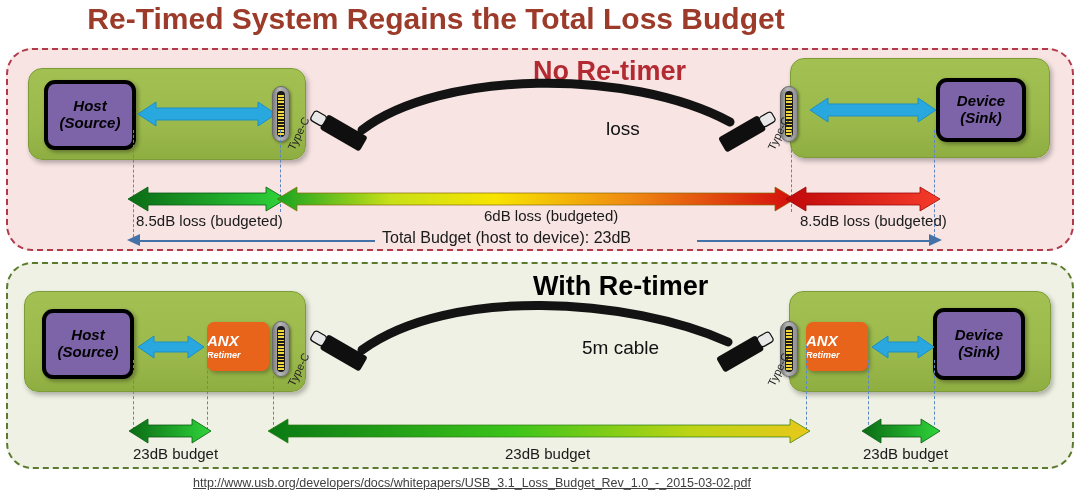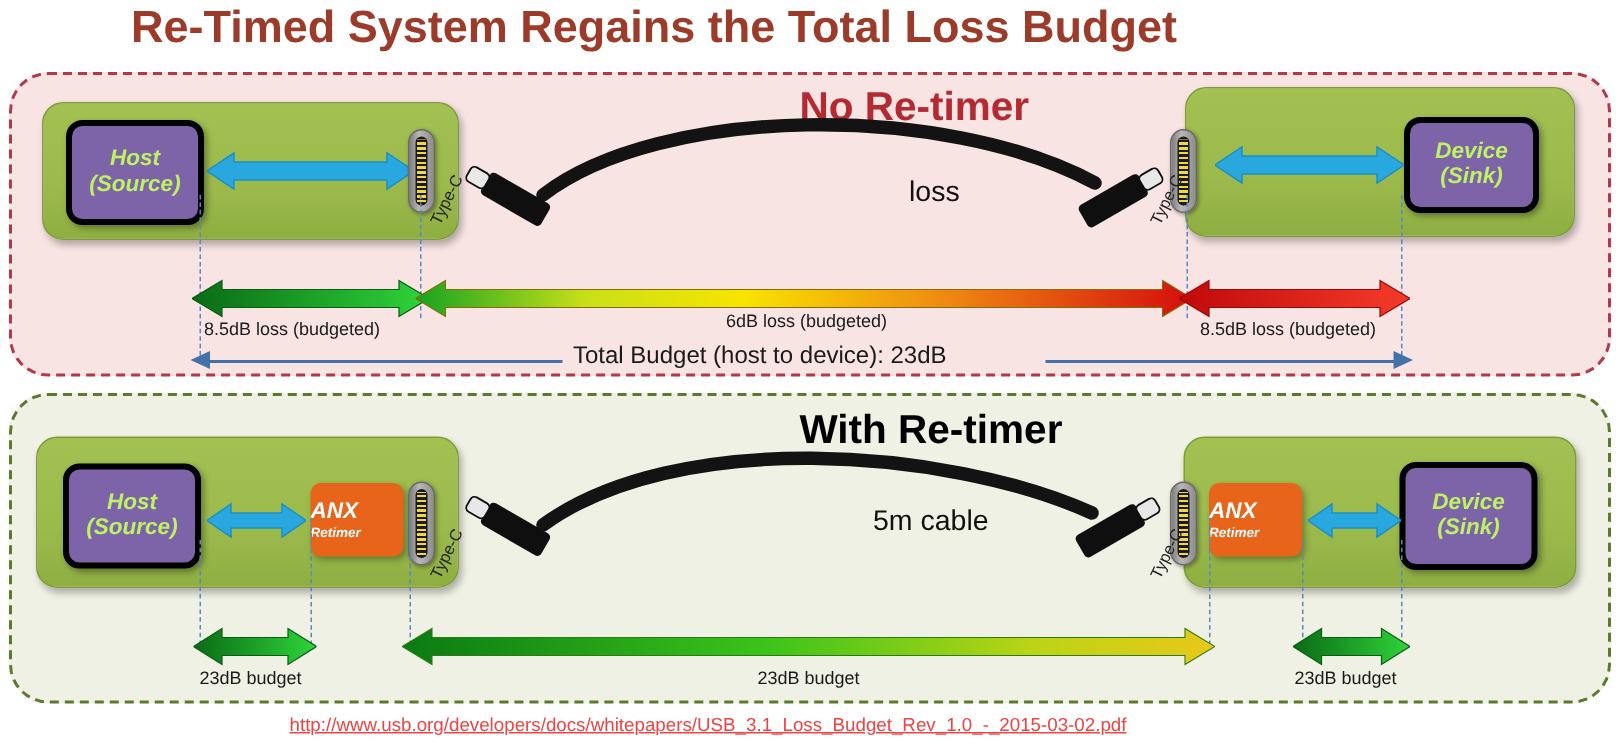--- a/index.html
+++ b/index.html
@@ -24,21 +24,21 @@
   #heading-bottom{left:533px;top:271px;color:#000000;}
   .gbox{position:absolute;box-sizing:border-box;border-radius:14px;
         background:linear-gradient(180deg,#a3c052 0%,#9cba4c 60%,#8fae42 100%);
         border:1px solid #7d9c38;
         box-shadow:2px 3px 5px rgba(0,0,0,0.28);}
 
   
   .chip{position:absolute;box-sizing:border-box;border:4px solid #000000;
         border-radius:11px;background:#7d63a8;
         display:flex;flex-direction:column;align-items:center;
-        justify-content:center;color:#bef264;font-weight:bold;
+        justify-content:center;color:#000000;font-weight:bold;
         font-style:italic;font-size:15px;line-height:1.12;text-align:center;
         box-shadow:2px 2px 4px rgba(0,0,0,0.35);}
 
   
   .anx{position:absolute;box-sizing:border-box;border-radius:7px;
        background:#e8641b;display:flex;flex-direction:column;
        justify-content:center;color:#ffffff;
        box-shadow:2px 2px 4px rgba(0,0,0,0.3);}
   .anx .t1{font-size:15px;font-weight:bold;font-style:italic;line-height:1;}
   .anx .t2{font-size:9px;font-weight:bold;font-style:italic;margin-top:2px;}
@@ -67,30 +67,30 @@
 
   
   .blue-arrow{position:absolute;}
 
   
   .guide{position:absolute;width:0;border-left:1px dashed #5b86c4;}
 
   
   .garrow{position:absolute;}
 
-  .alabel{position:absolute;font-size:12px;color:#1a1a1a;white-space:nowrap;
+  .alabel{position:absolute;font-size:15px;color:#1a1a1a;white-space:nowrap;
           font-family:"Liberation Sans",sans-serif;}
 
   
   .tb-line{position:absolute;height:0;border-top:2px solid #4472a8;}
   .tb-text{position:absolute;font-size:16px;color:#1a1a1a;white-space:nowrap;}
 
   
   #footer-link{position:absolute;left:0;top:476px;width:944px;
-               text-align:center;font-size:12.5px;color:#ef4444;
+               text-align:center;font-size:12.5px;color:#404040;
                text-decoration:underline;
                font-family:"Liberation Sans",sans-serif;}
 </style>
 </head>
 <body>
 
 <div id="title">Re-Timed System Regains the Total Loss Budget</div>
 
 <div class="panel" id="panel-top"></div>
 <div class="panel-heading" id="heading-top">No Re-timer</div>

